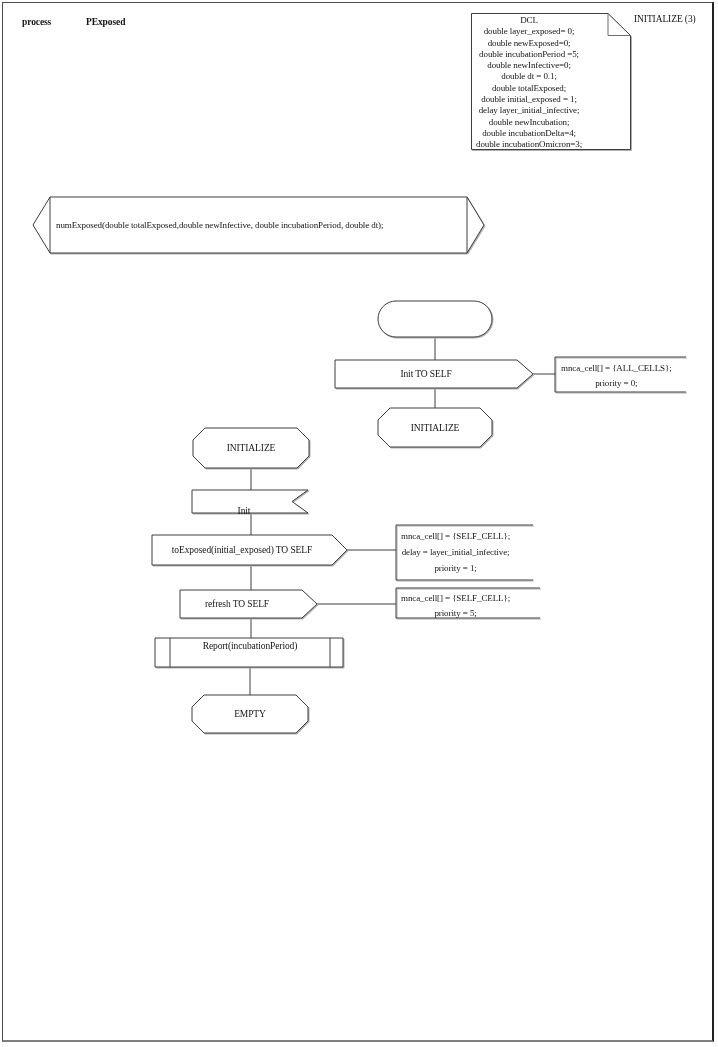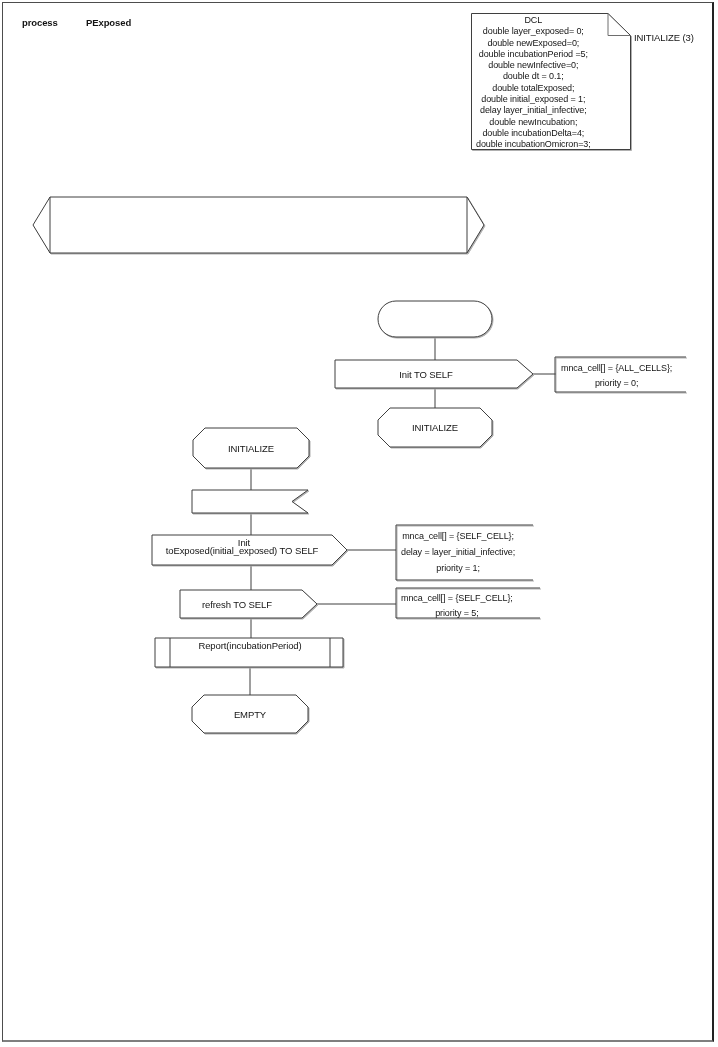--- a/index.html
+++ b/index.html
@@ -34,20 +34,21 @@
     width: 718px;
     height: 1047px;
   }
   .sh { filter: drop-shadow(1px 1px 0px #b0b0b0); }
   .lbl {
     position: absolute;
     color: #141414;
     font-size: 9.5px;
     letter-spacing: -0.1px;
     white-space: nowrap;
+    font-family: Liberation Serif, serif;
   }
   .center {
     display: flex;
     align-items: center;
     justify-content: center;
     text-align: center;
   }
   .vcenter-left {
     display: flex;
     align-items: center;
@@ -114,47 +115,48 @@
         <line x1="170" y1="638" x2="170" y2="667"></line>
         <line x1="330" y1="638" x2="330" y2="667"></line>
       </g>
 
       <path d="M204,695 H296 L308,707 V721 L296,733 H204 L192,721 V707 Z"></path>
     </g>
   </svg>
 
   <div class="lbl bold" style="left:22px; top:17px;">process</div>
   <div class="lbl bold" style="left:86px; top:17px;">PExposed</div>
-  <div class="lbl" style="left:634px; top:32px;">INITIALIZE (3)</div>
+  <div class="lbl" style="left:634px; top:14px;">INITIALIZE (3)</div>
 
   <div class="lbl small multiline" style="left:476px; top:15px; line-height:11.3px;">
     <div>DCL</div>
     <div>double layer_exposed= 0;</div>
     <div>double newExposed=0;</div>
     <div>double incubationPeriod =5;</div>
     <div>double newInfective=0;</div>
     <div>double dt = 0.1;</div>
     <div>double totalExposed;</div>
     <div>double initial_exposed = 1;</div>
     <div>delay layer_initial_infective;</div>
     <div>double newIncubation;</div>
     <div>double incubationDelta=4;</div>
     <div>double incubationOmicron=3;</div>
   </div>
 
+  <div class="lbl small vcenter-left" style="left:56px; top:197px; width:408px; height:56px;">numExposed(double totalExposed,double newInfective, double incubationPeriod, double dt);</div>
 
   <div class="lbl center" style="left:335px; top:360px; width:182px; height:28px;">Init TO SELF</div>
   <div class="lbl small multiline" style="left:561px; top:361px; line-height:15px;">
     <div>mnca_cell[] = {ALL_CELLS};</div>
     <div>priority = 0;</div>
   </div>
   <div class="lbl center" style="left:378px; top:408px; width:114px; height:39px;">INITIALIZE</div>
 
   <div class="lbl center" style="left:193px; top:428px; width:116px; height:40px;">INITIALIZE</div>
-  <div class="lbl center" style="left:192px; top:490px; width:104px; height:41px;margin-top:32px;">Init</div>
+  <div class="lbl center" style="left:192px; top:490px; width:104px; height:41px;">Init</div>
   <div class="lbl center" style="left:152px; top:535px; width:180px; height:30px;">toExposed(initial_exposed) TO SELF</div>
   <div class="lbl small multiline" style="left:401px; top:528px; line-height:16px;">
     <div>mnca_cell[] = {SELF_CELL};</div>
     <div>delay = layer_initial_infective;</div>
     <div>priority = 1;</div>
   </div>
   <div class="lbl center" style="left:176px; top:590px; width:122px; height:28px;">refresh TO SELF</div>
   <div class="lbl small multiline" style="left:401px; top:591px; line-height:15px;">
     <div>mnca_cell[] = {SELF_CELL};</div>
     <div>priority = 5;</div>

